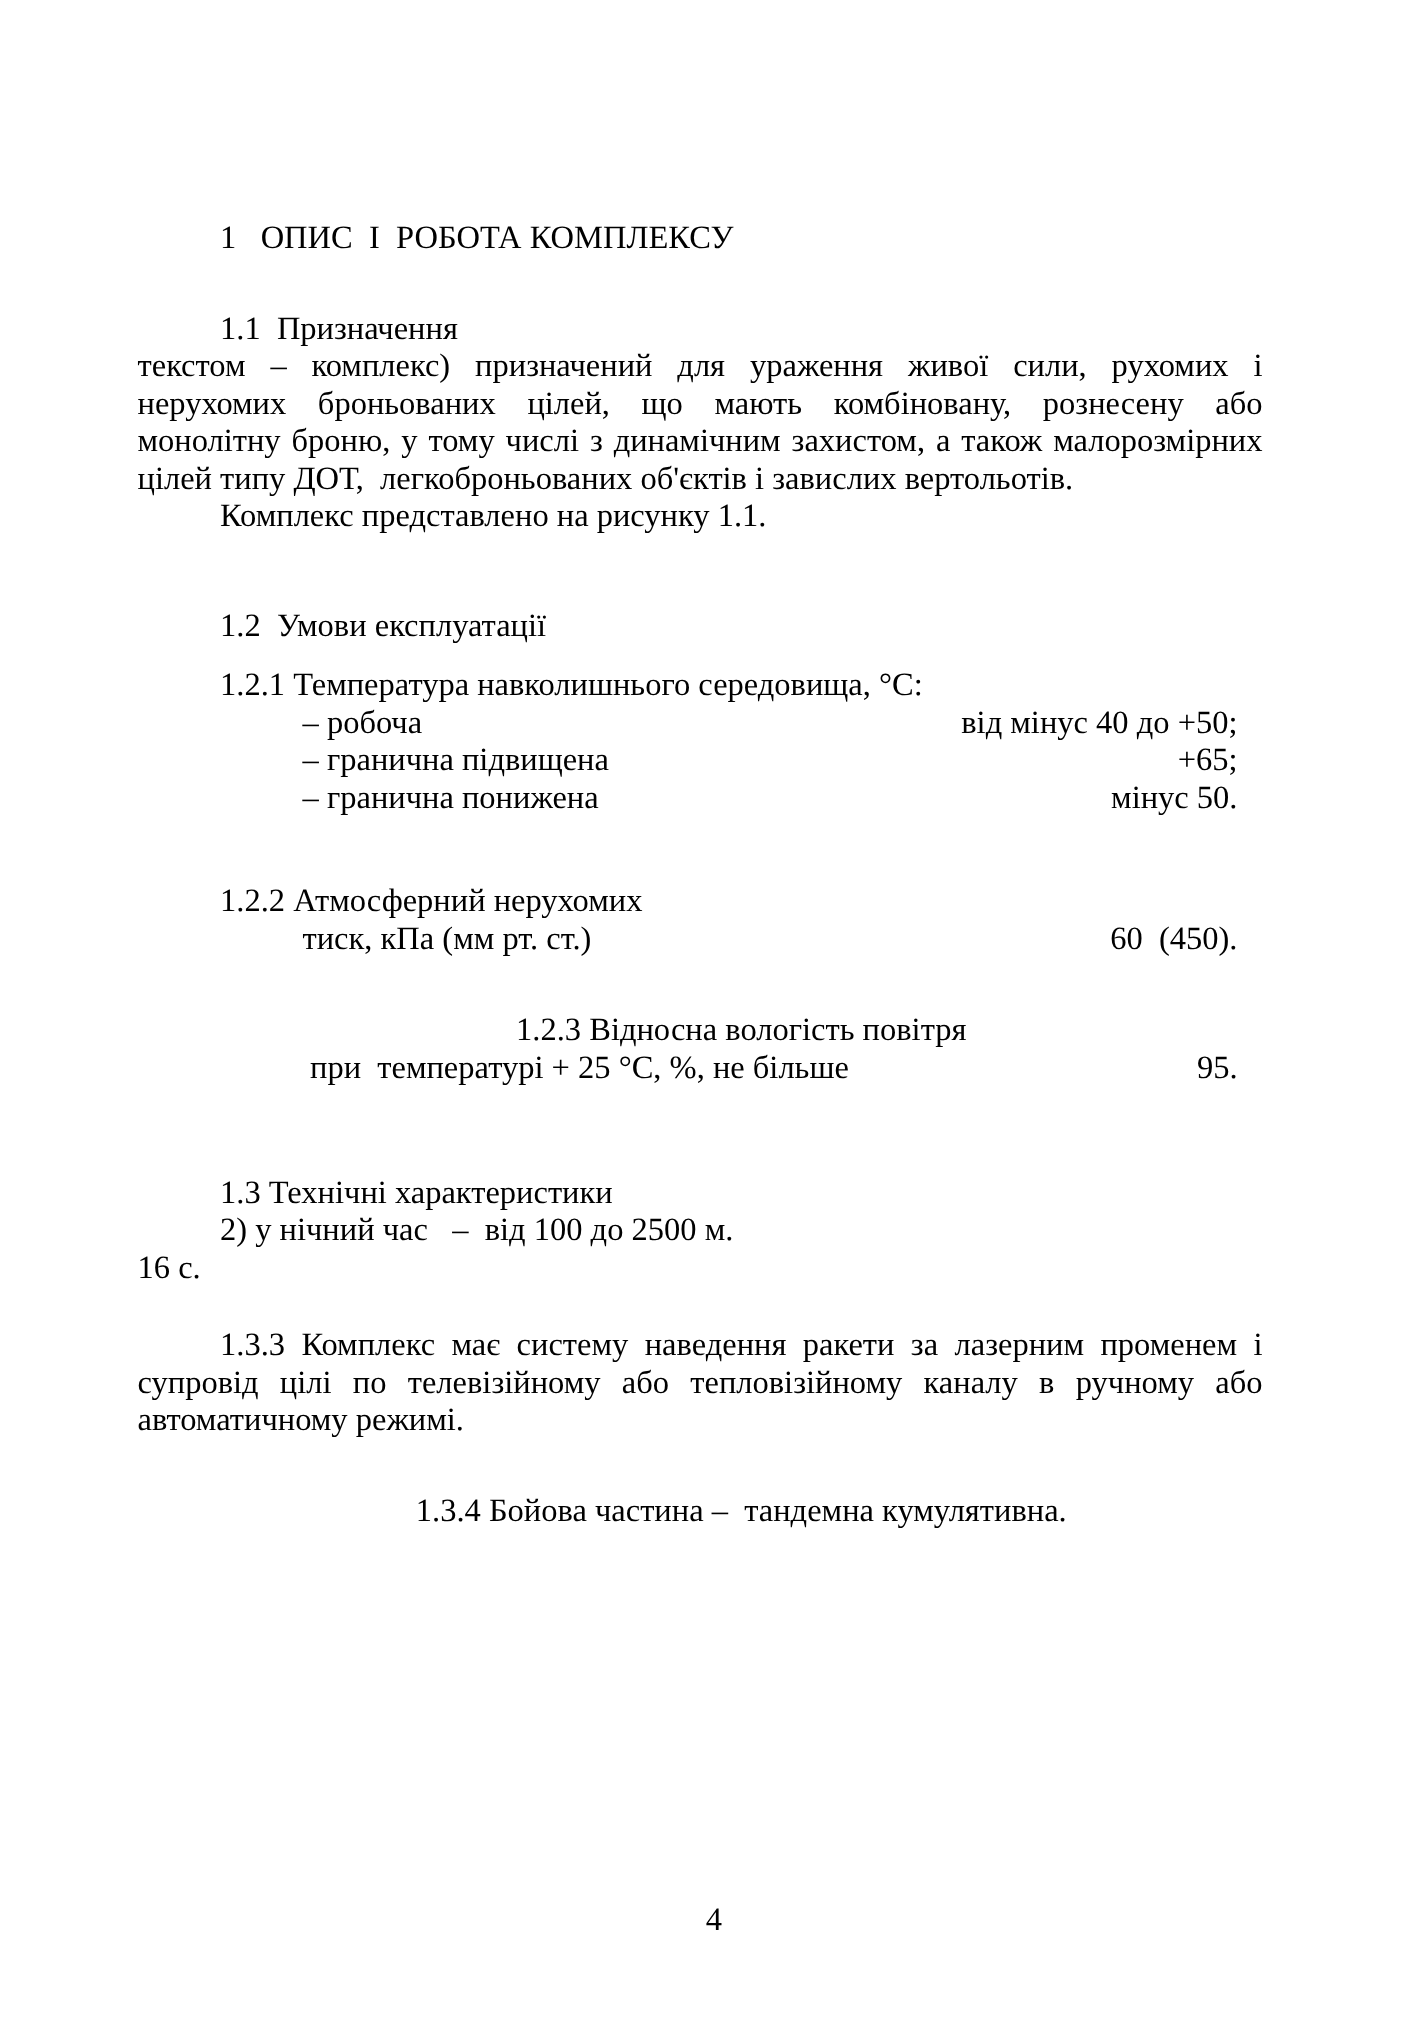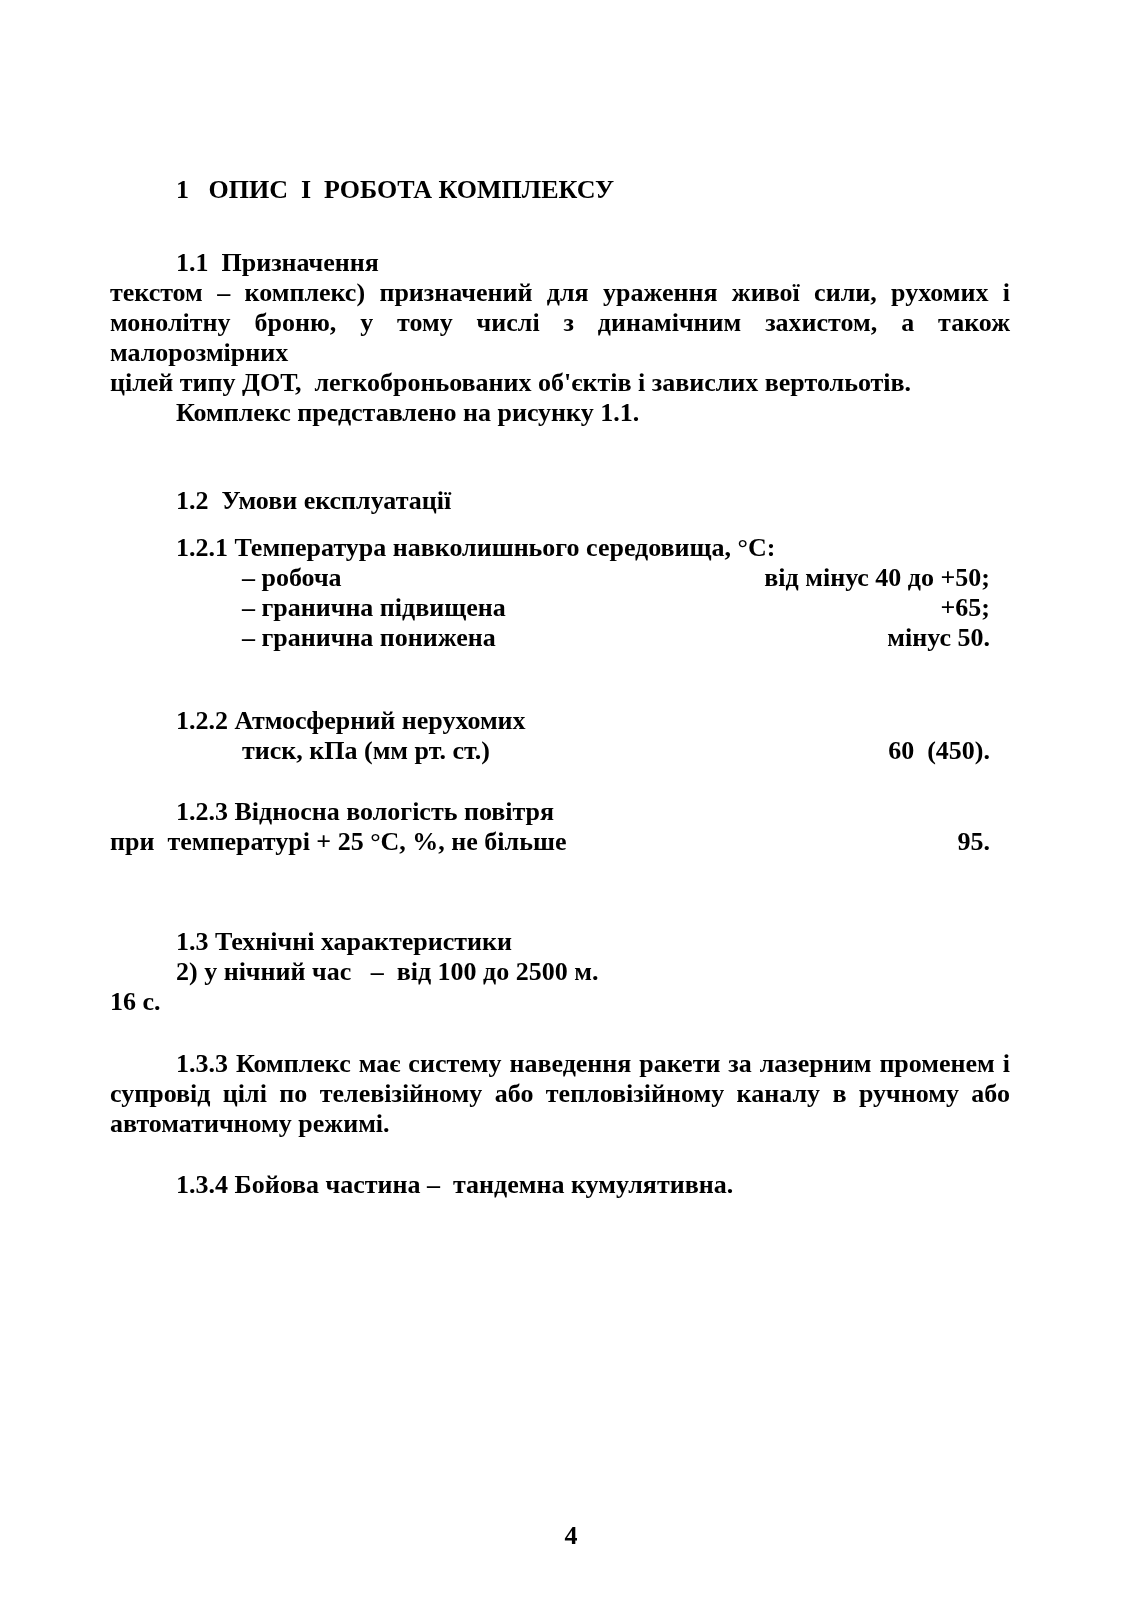--- a/index.html
+++ b/index.html
@@ -13,21 +13,20 @@
     overflow: hidden;
     font-family: "Liberation Serif", "DejaVu Serif", serif;
     font-size: 26px;
     color: #000000;
   }
   .page {
     position: relative;
     width: 1142px;
     height: 1217px;
     background: #ffffff;
-    font-weight: bold;
   }
   .content {
     position: absolute;
     left: 110px;
     top: 0;
     width: 900px;
   }
   .line {
     line-height: 30px;
     white-space: pre-wrap;
@@ -41,33 +40,34 @@
   .indent { text-indent: 66px; }
   .row {
     display: flex;
     line-height: 30px;
   }
   .row .lbl {
     margin-left: 132px;
     white-space: pre-wrap;
   }
   .row .lbl-b {
+    margin-left: 138px;
     white-space: pre-wrap;
   }
   .row .val {
     margin-left: auto;
     padding-right: 20px;
     white-space: pre-wrap;
   }
   .m175 { margin-top: 175px; }
   .m33  { margin-top: 43px; }
   .m15  { margin-top: 15px; }
   .m16  { margin-top: 16px; }
   .m17  { margin-top: 17px; }
-  .m31  { margin-top: 31px; }
+  .m31  { margin-top: 43px; text-align: center; }
   .m32  { margin-top: 32px; }
   .m53  { margin-top: 53px; }
   .m58  { margin-top: 58px; }
   .m70  { margin-top: 70px; }
   .footer {
     position: absolute;
     left: 0;
     right: 0;
     top: 1521px;
     line-height: 30px;
@@ -78,20 +78,21 @@
 <body>
 
 <div class="page">
   <div class="content">
 
     <div class="line indent m175">1   ОПИС  І  РОБОТА КОМПЛЕКСУ</div>
 
     <div class="line indent m33">1.1  Призначення</div>
 
     <div class="jline">текстом – комплекс) призначений для ураження живої сили, рухомих і</div>
+    <div class="jline">нерухомих броньованих цілей, що мають комбіновану, рознесену або</div>
     <div class="jline">монолітну броню, у тому числі з динамічним захистом, а також малорозмірних</div>
     <div class="line">цілей типу ДОТ,  легкоброньованих об'єктів і завислих вертольотів.</div>
     <div class="line indent">Комплекс представлено на рисунку 1.1.</div>
 
     <div class="line indent m58">1.2  Умови експлуатації</div>
 
     <div class="line indent m17">1.2.1 Температура навколишнього середовища, °С:</div>
     <div class="row">
       <span class="lbl">– робоча</span>
       <span class="val">від мінус 40 до +50;</span>

